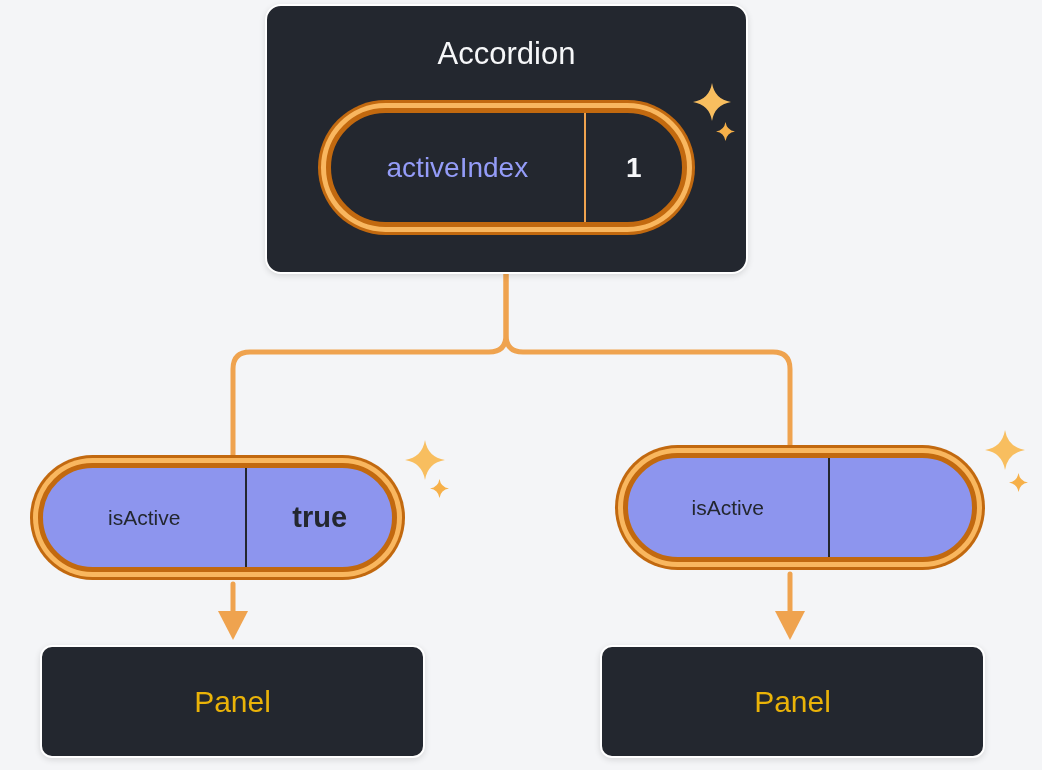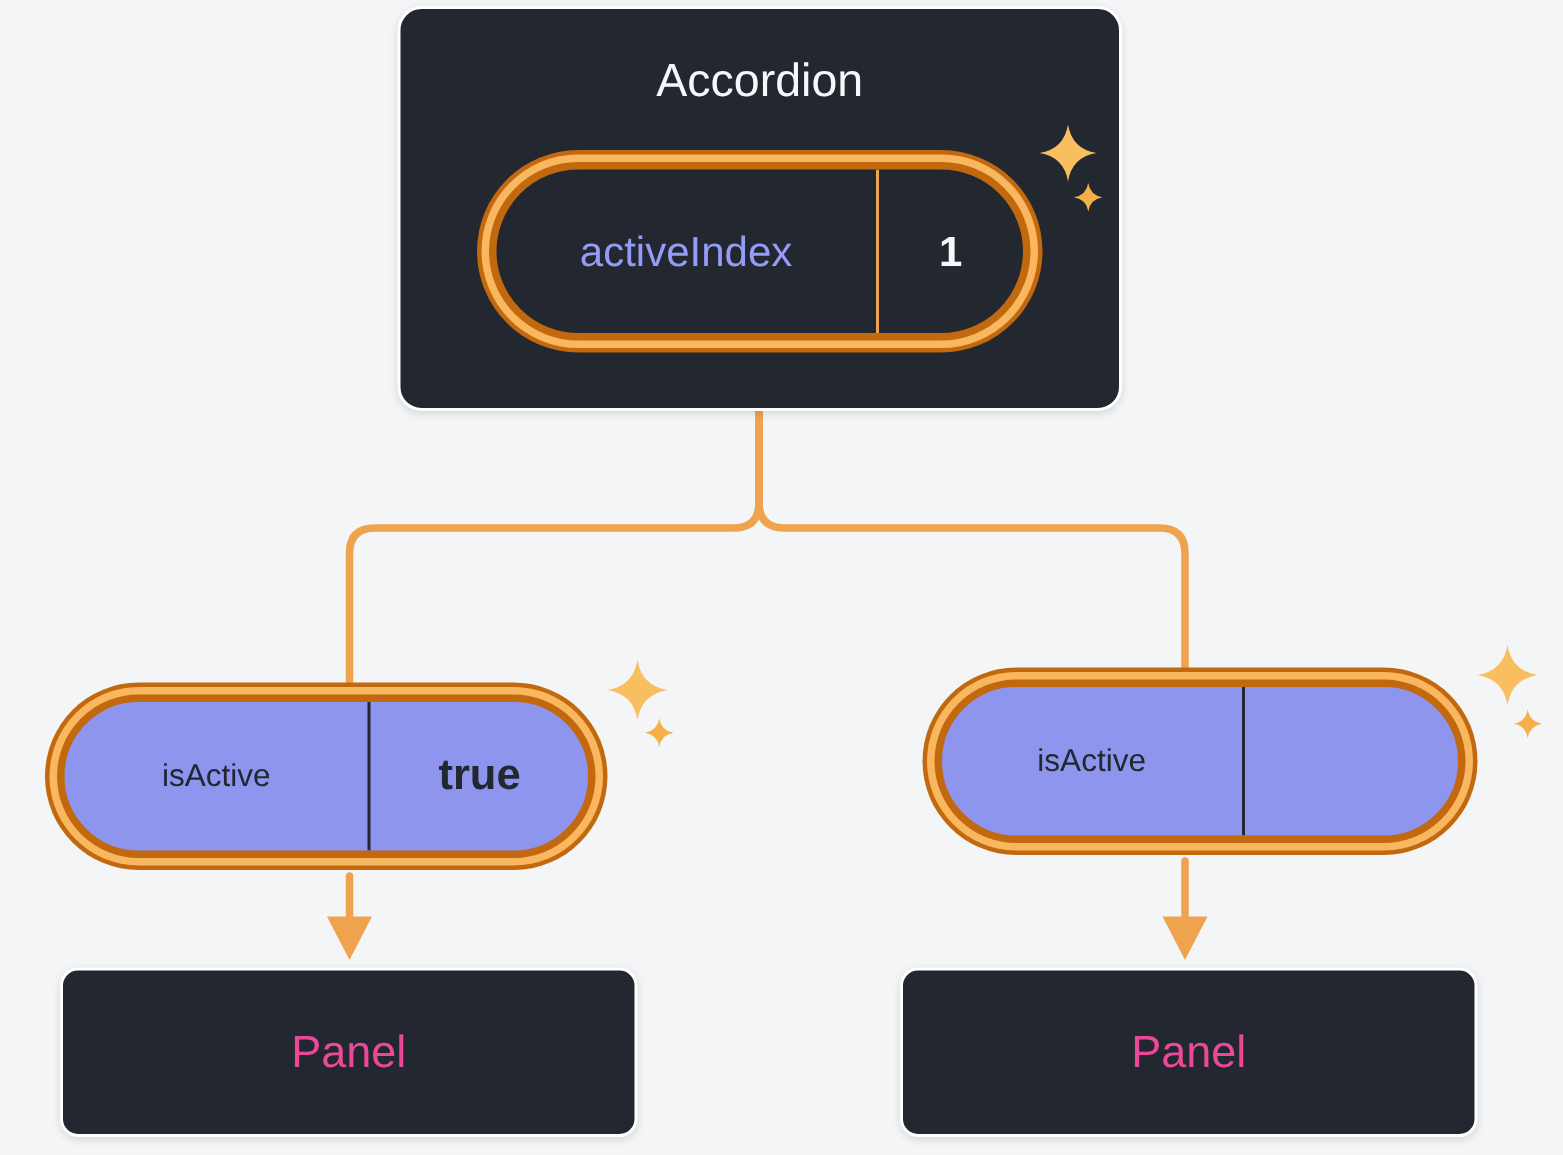--- a/index.html
+++ b/index.html
@@ -26,21 +26,21 @@
   }
   .accordion-box{ left:265px; top:4px; width:483px; height:270px; }
   .accordion-title{
     position:absolute; left:0; top:30px; width:100%;
     text-align:center; font-size:31px; font-weight:500; color:#f6f7f9;
   }
   .panel-box{ width:385px; height:113px; border-radius:12px;
     display:flex; align-items:center; justify-content:center; }
   .panel-left{ left:40px; top:645px; }
   .panel-right{ left:600px; top:645px; }
-  .panel-label{ font-size:30px; font-weight:500; color:#ec4899; }
+  .panel-label{ font-size:30px; font-weight:500; color:#eab308; }
 
   
   .glow-pill{
     position:absolute;
     box-sizing:border-box;
     border-radius:999px;
     border:5px solid #c2690f;
     box-shadow:0 0 0 5px #f9b75f, 0 0 0 8px #c2690f;
     display:flex;
     align-items:stretch;

